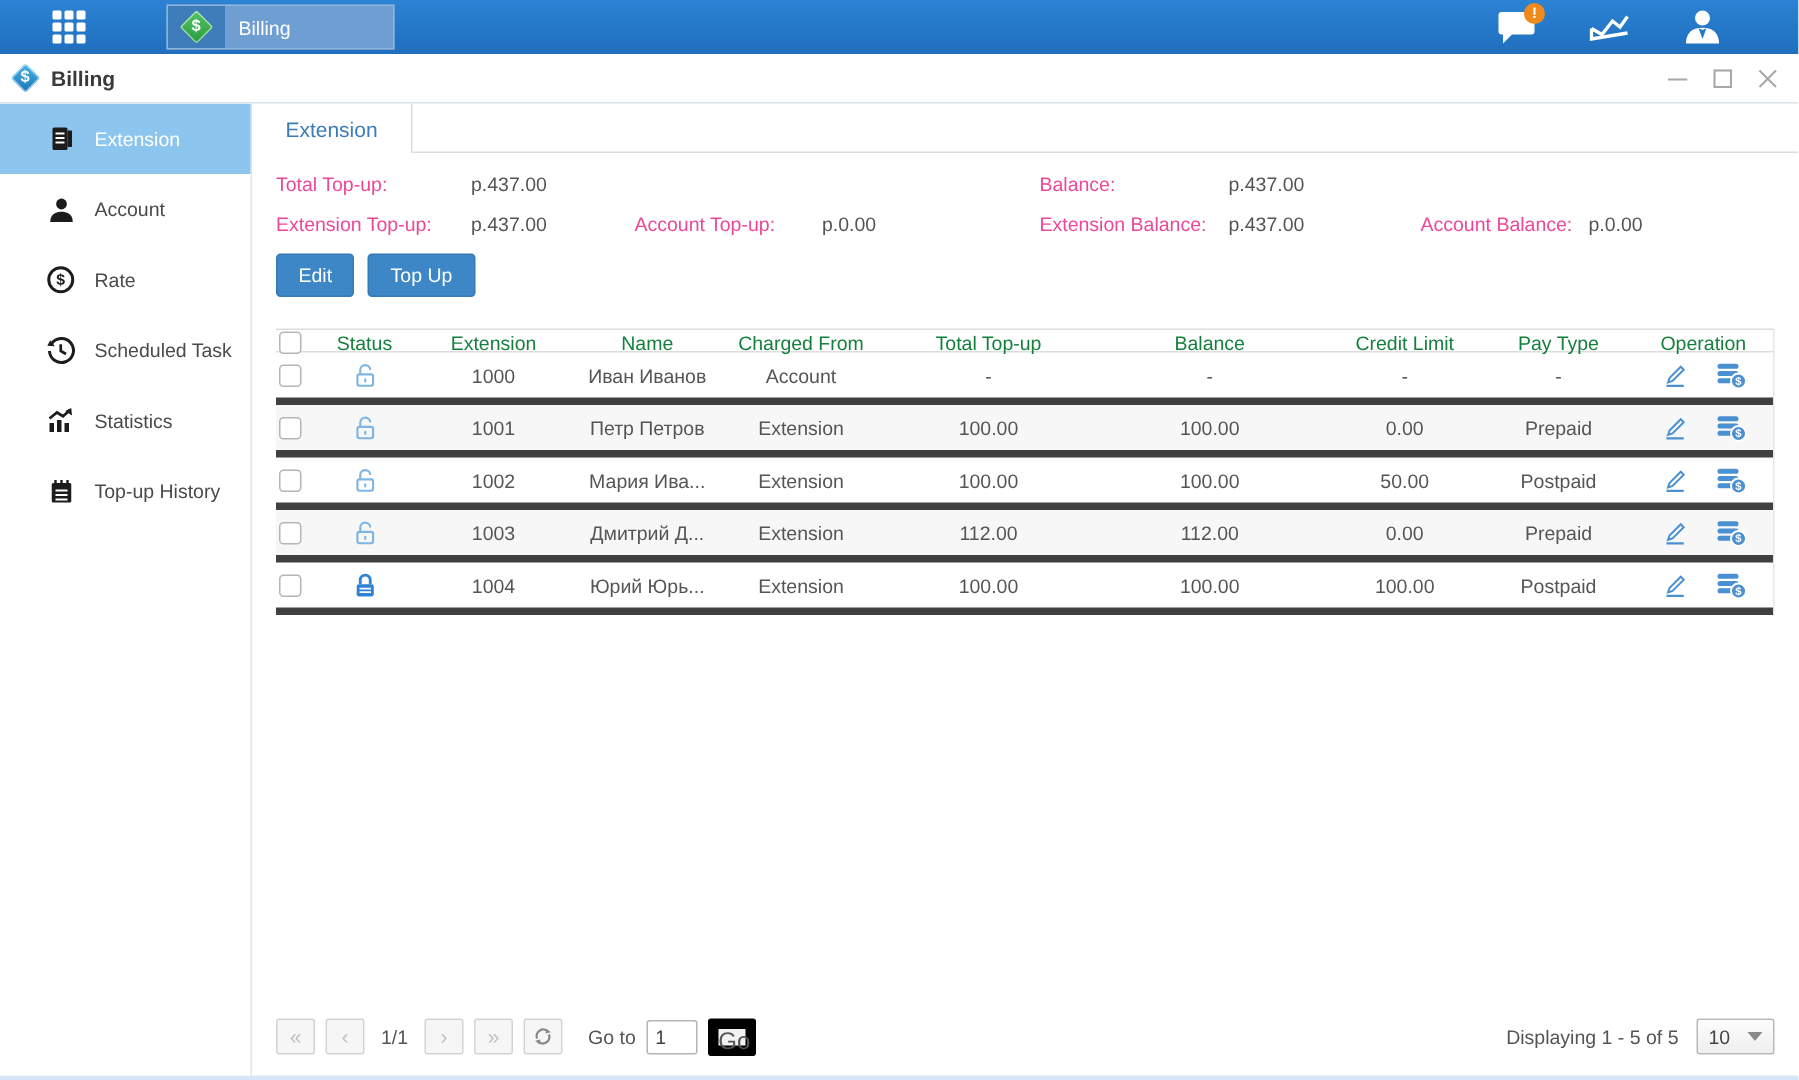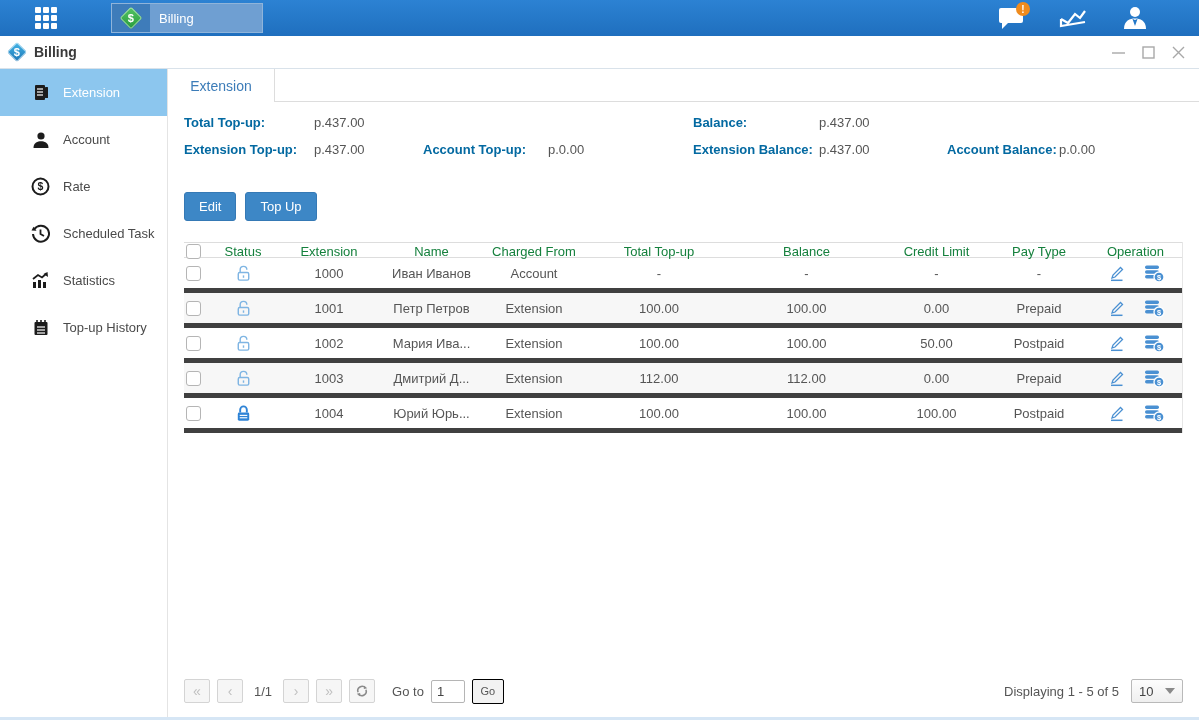--- a/index.html
+++ b/index.html
@@ -40,25 +40,25 @@
 
   .content { flex:1; display:flex; flex-direction:column; min-width:0; }
   .tabbar { height:33px; display:flex; flex:none; }
   .tab-active { width:107px; display:flex; align-items:center; justify-content:center; font-size:14px; color:#3c7cb8; border-right:1px solid #ddd; background:#fff; cursor:pointer; }
   .tab-rest { flex:1; border-bottom:1px solid #ddd; }
 
   .scrollarea { flex:1; padding:0 16px; display:flex; flex-direction:column; min-height:0; }
 
   
   .summary { margin-top:13px; display:grid; grid-template-columns:130px 109px 125px 145px 126px 128px 112px auto; row-gap:12px; font-size:13px; align-items:center; }
-  .summary .lab { font-weight:bold; color:#0369a1; }
+  .summary .lab { font-weight:normal; color:#ec4899; }
   .summary .val { color:#555; }
 
   
-  .actions { margin-top:35px; display:flex; gap:9px; }
+  .actions { margin-top:12px; display:flex; gap:9px; }
   .btn-blue { background:#3d87c6; border:1px solid #3579b5; color:#fff; font-size:13px; height:29px; padding:0 14px; border-radius:3px; cursor:pointer; font-family:inherit; }
 
   
   .table { margin-top:21px; border-right:1px solid #e6e6e6; }
   .tr-grid { display:grid; grid-template-columns:28px 62px 110px 95px 110px 140px 155px 105px 100px 1fr; align-items:center; }
   .thead { height:16px; border-top:1px solid #ddd; border-bottom:1px solid #ddd; color:#15803d; font-size:13px; }
   .th, .td { text-align:center; }
   .th-check, .td-check { text-align:left; padding-left:2px; }
   .tr { height:35px; border-bottom:5px solid #404040; font-size:13px; color:#555; }
   .tr:nth-child(even) { background:#f7f7f7; }
@@ -67,21 +67,21 @@
   .td-op { display:flex; align-items:center; justify-content:center; gap:16px; }
   .opicon { display:inline-flex; cursor:pointer; }
 
   
   .footer { margin-top:auto; height:48px; flex:none; display:flex; align-items:center; justify-content:space-between; font-size:13px; color:#555; padding-bottom:4px; }
   .pager { display:flex; align-items:center; gap:7px; }
   .pbtn { width:26px; height:24px; border:1px solid #d4d4d4; background:#f6f6f6; border-radius:2px; display:flex; align-items:center; justify-content:center; color:#c0c0c0; font-size:14px; cursor:pointer; }
   .pindicator { margin:0 4px; color:#555; }
   .goto-label { margin-left:10px; }
   .goto-input { width:34px; height:23px; border:1px solid #b5b5b5; border-radius:2px; text-align:left; padding-left:5px; font-size:13px; color:#444; font-family:inherit; }
-  .go-btn { width:32px; height:25px; border:1px solid #000000; background:#f2f2f2; border-radius:2px; color:#555; font-size:11px; cursor:pointer; font-family:inherit; }
+  .go-btn { width:32px; height:25px; border:7px solid #000000; background:#f2f2f2; border-radius:2px; color:#555; font-size:16px; cursor:pointer; font-family:inherit; }
   .right-group { display:flex; align-items:center; gap:12px; }
   .pagesize { width:52px; height:24px; border:1px solid #b9b9b9; border-radius:2px; background:linear-gradient(180deg,#fdfdfd,#efefef); display:flex; align-items:center; justify-content:space-between; padding:0 7px; cursor:pointer; color:#444;text-align:right; }
   .caret { width:0; height:0; border-left:5px solid transparent; border-right:5px solid transparent; border-top:6px solid #8a8a8a; }
 </style>
 </head>
 <body>
 
 <div class="window">
 
   <div class="topbar">

